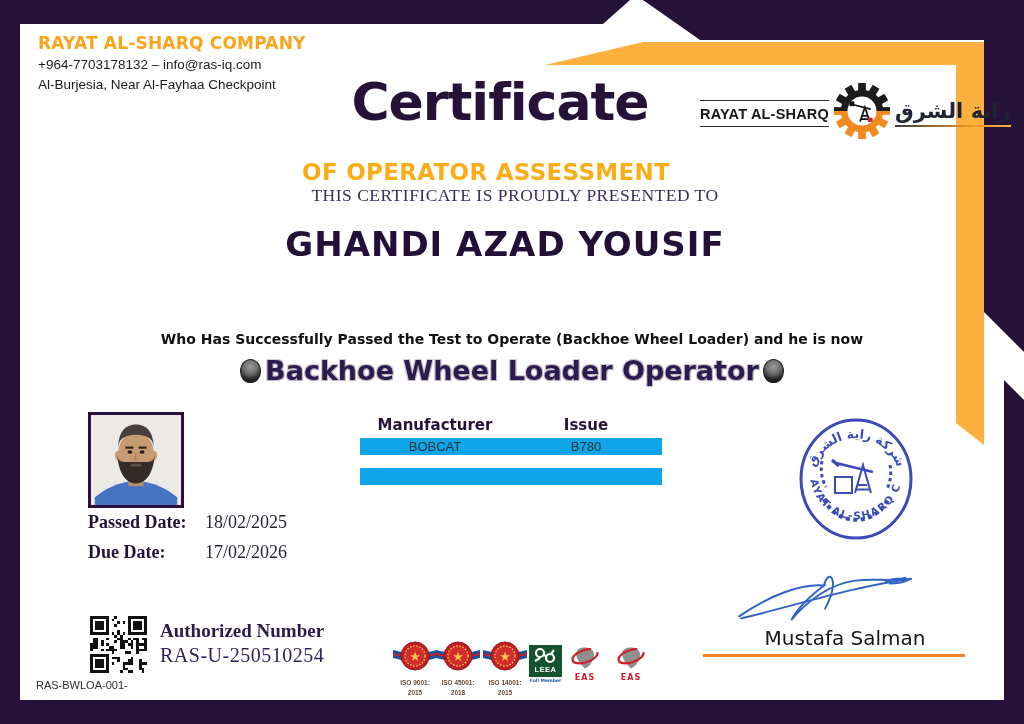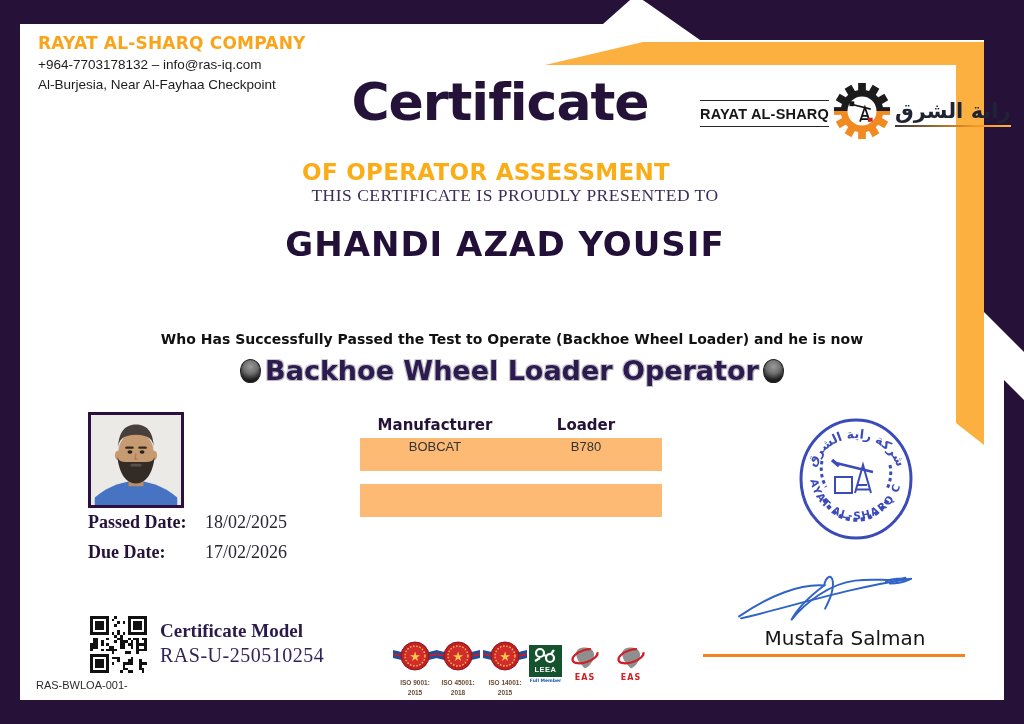--- a/index.html
+++ b/index.html
@@ -40,21 +40,21 @@
   .logo .ar-wrap{display:flex;flex-direction:column;align-items:stretch;}
   .logo .swoosh{height:2.5px;margin-top:2px;background:linear-gradient(to right,#3a3a3a,#f59b1f 70%,#fbb040);}
 
   
   .photo{left:88px;top:412px;width:90px;height:90px;border:3px solid #2a1040;background:#eceae6;}
 
   
   .equip{left:360px;top:416px;width:302px;}
   .equip .hdr{display:grid;grid-template-columns:150px 152px;font-weight:bold;font-size:15px;color:#241238;text-align:center;}
   .equip .row{display:grid;grid-template-columns:150px 152px;font-size:13px;color:#333;text-align:center;
-              background:#fdba74;height:33px;line-height:17px;margin-top:4px;font-family:"Liberation Sans",sans-serif;}
+              background:#0ea5e9;height:17px;line-height:17px;margin-top:4px;font-family:"Liberation Sans",sans-serif;}
   .equip .row.empty{margin-top:13px;}
 
   
   .details{left:88px;top:512px;font-family:"Liberation Serif",serif;font-size:18px;}
   .details .drow{display:flex;margin-bottom:9px;}
   .details .dlabel{font-weight:bold;color:#241238;width:117px;}
   .details .dvalue{color:#262637;}
 
   
   .certnum{left:160px;top:620px;font-family:"Liberation Serif",serif;}
@@ -173,21 +173,21 @@
       <rect x="50.5" y="33.5" width="9" height="2.6" rx="1.3" fill="#33291f"></rect>
       <ellipse cx="41.5" cy="39.5" rx="2.6" ry="1.8" fill="#241f19"></ellipse>
       <ellipse cx="54.5" cy="39.5" rx="2.6" ry="1.8" fill="#241f19"></ellipse>
       <path d="M48,41 L47,47 L50,47" stroke="#a87f58" stroke-width="1.4" fill="none"></path>
     </svg>
   </div>
 
   <div class="abs equip">
     <div class="hdr">
       <span>Manufacturer</span>
-      <span>Loader</span>
+      <span>Issue</span>
     </div>
     <div class="row">
       <span>BOBCAT</span>
       <span>B780</span>
     </div>
     <div class="row empty">
       <span></span>
       <span></span>
     </div>
   </div>
@@ -333,21 +333,21 @@
           <rect x="14" y="0" width="7" height="7"></rect>
           <rect x="15" y="1" width="5" height="5" fill="#fff"></rect>
           <rect x="16" y="2" width="3" height="3"></rect>
           <rect x="0" y="14" width="7" height="7"></rect>
           <rect x="1" y="15" width="5" height="5" fill="#fff"></rect>
           <rect x="2" y="16" width="3" height="3"></rect>
         </g>
       </svg>
   </div>
   <div class="abs certnum">
-    <div class="cl">Certificate Model</div>
+    <div class="cl">Authorized Number</div>
     <div class="cv">RAS-U-250510254</div>
   </div>
 
   <div class="badge" style="left:393px;top:640px;width:44px;">
     <svg width="44" height="34" viewBox="0 0 44 34">
       <polygon points="0,10 17,14 17,22 0,18" fill="#1f4e9c"></polygon>
         <polygon points="0,13 17,17 17,19 0,15" fill="#c22026"></polygon>
       <polygon points="44,10 27,14 27,22 44,18" fill="#1f4e9c"></polygon>
         <polygon points="44,13 27,17 27,19 44,15" fill="#c22026"></polygon>
       <circle cx="22" cy="16" r="14" fill="#c22026" stroke="#8f161b" stroke-width="1"></circle>

